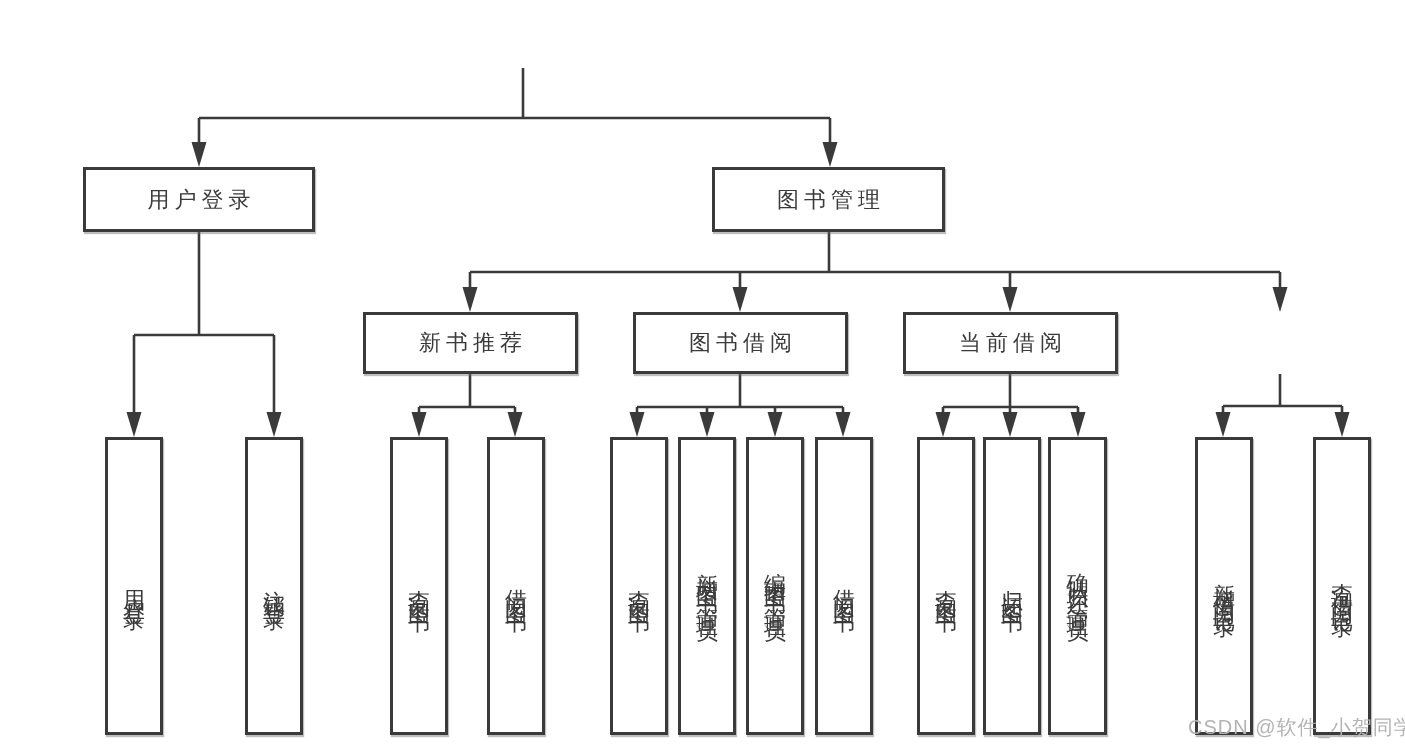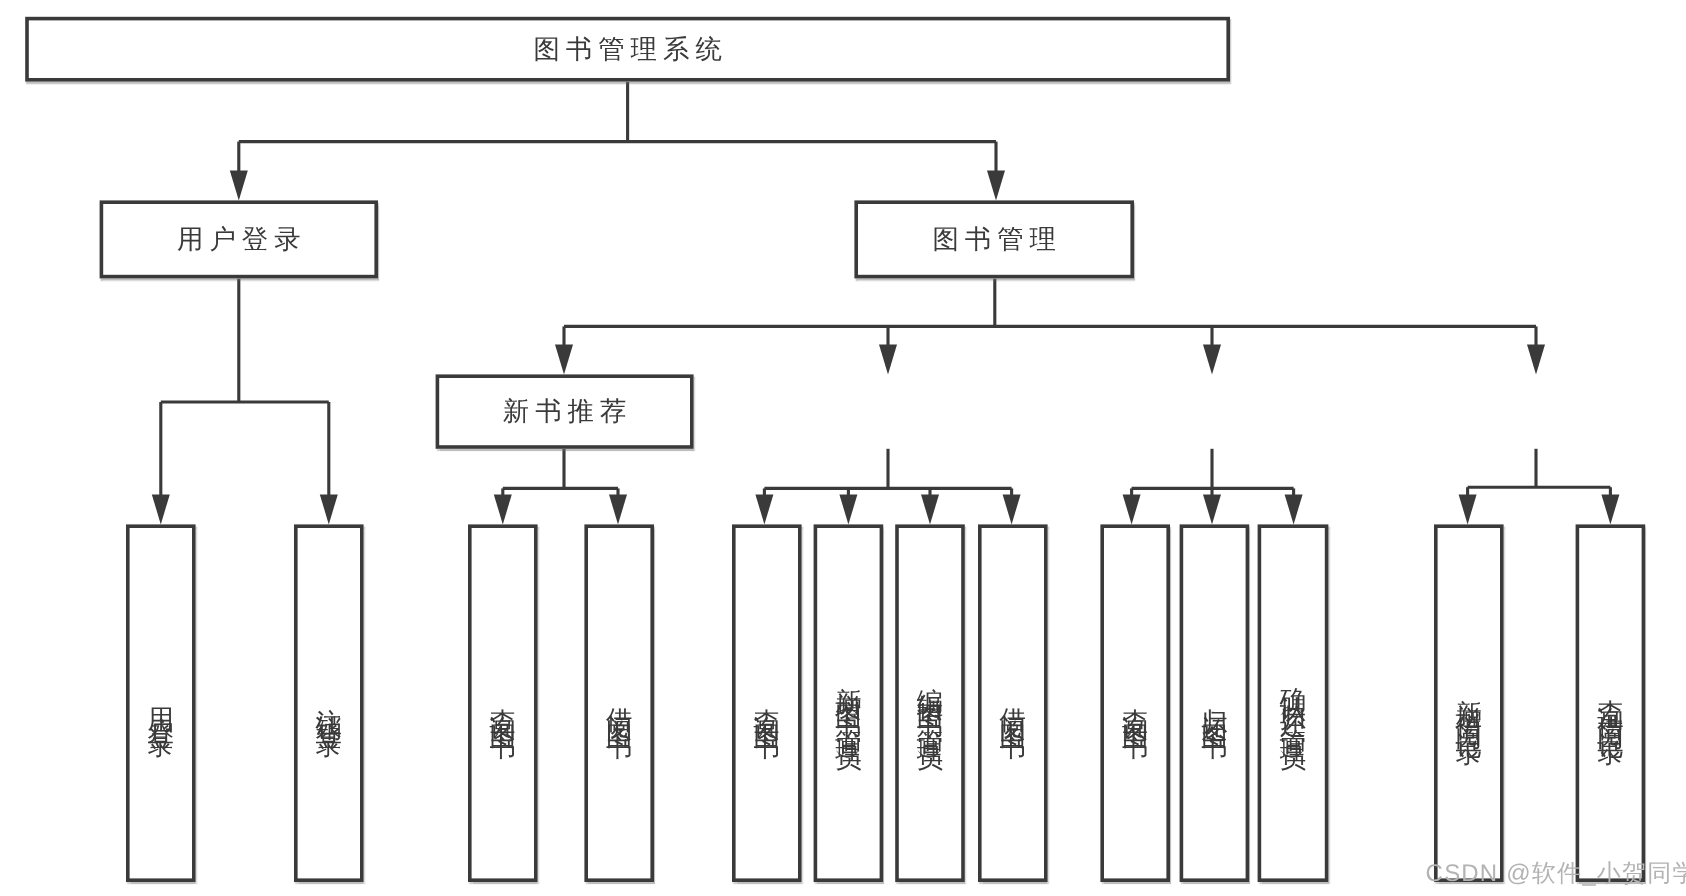--- a/index.html
+++ b/index.html
@@ -121,33 +121,36 @@
       <line x1="1010" y1="407" x2="1010" y2="415" stroke="#3a3a3a" stroke-width="2.6"></line>
       <polygon points="1002.5,412 1017.5,412 1010,437" fill="#3a3a3a"></polygon>
       <line x1="1078" y1="407" x2="1078" y2="415" stroke="#3a3a3a" stroke-width="2.6"></line>
       <polygon points="1070.5,412 1085.5,412 1078,437" fill="#3a3a3a"></polygon>
       <line x1="1223" y1="406" x2="1223" y2="415" stroke="#3a3a3a" stroke-width="2.6"></line>
       <polygon points="1215.5,412 1230.5,412 1223,437" fill="#3a3a3a"></polygon>
       <line x1="1342" y1="406" x2="1342" y2="415" stroke="#3a3a3a" stroke-width="2.6"></line>
       <polygon points="1334.5,412 1349.5,412 1342,437" fill="#3a3a3a"></polygon>
     </svg>
 
-  <div class="node root-node">
-    <span class="hlabel">图书管理系统</span>
-  </div>
 
   <div class="node" style="left:83px;top:167px;width:232px;height:65px">
     <span class="hlabel">用户登录</span>
   </div>
   <div class="node" style="left:363px;top:312px;width:215px;height:62px">
     <span class="hlabel">新书推荐</span>
   </div>
 
   <div class="node" style="left:712px;top:167px;width:233px;height:65px">
     <span class="hlabel">图书管理</span>
+  </div>
+  <div class="node" style="left:633px;top:312px;width:215px;height:62px">
+    <span class="hlabel">图书借阅</span>
+  </div>
+  <div class="node" style="left:903px;top:312px;width:215px;height:62px">
+    <span class="hlabel">当前借阅</span>
   </div>
 
   <div class="node leaf" style="left:105px">
     <span class="vtext">用户登录</span>
   </div>
   <div class="node leaf" style="left:245px">
     <span class="vtext">注销登录</span>
   </div>
 
   <div class="node leaf" style="left:390px">

